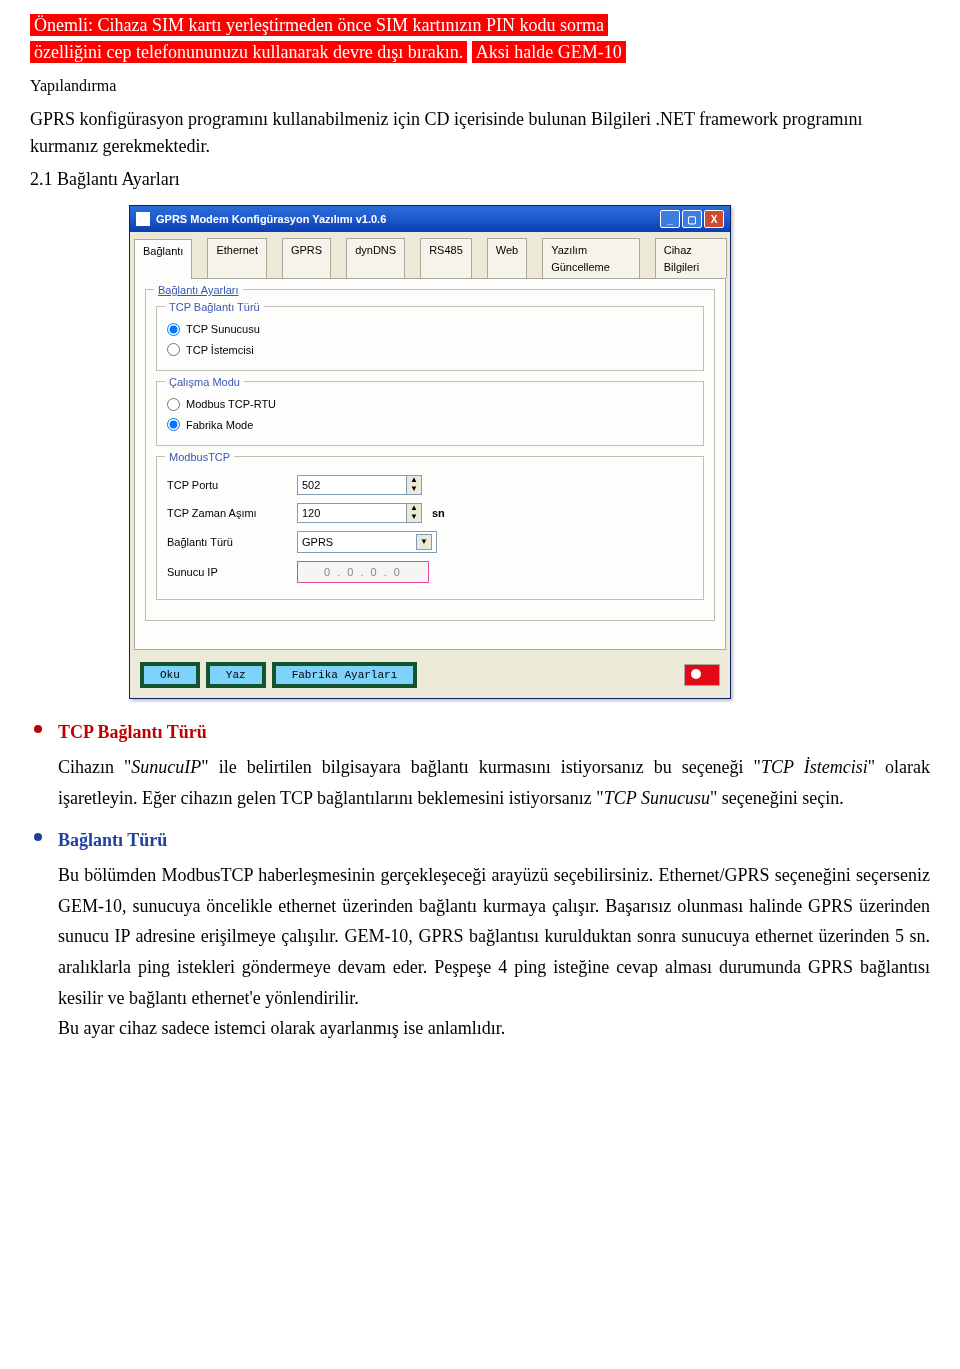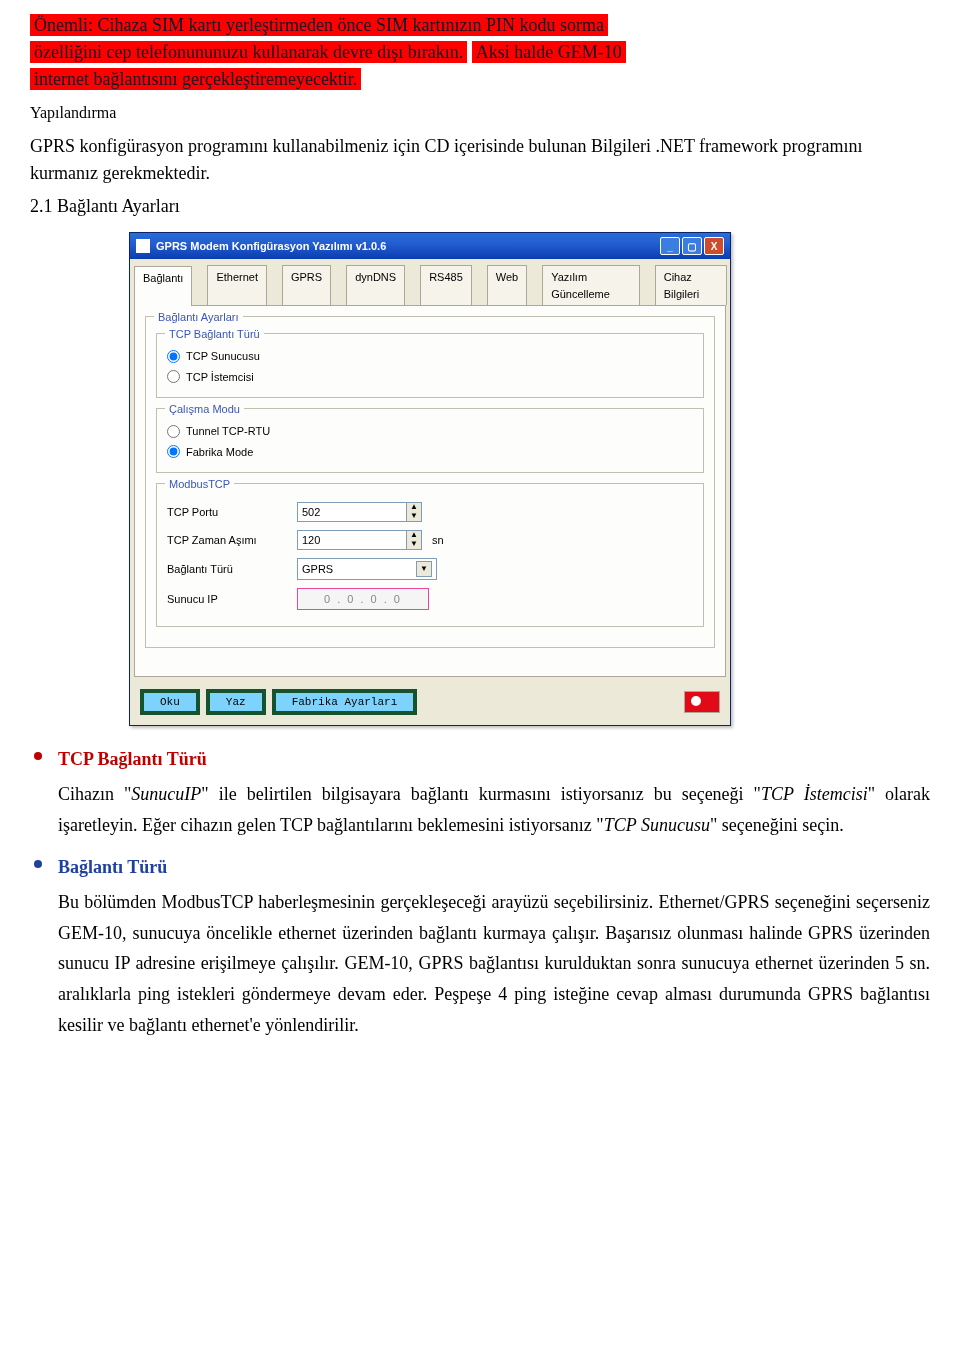--- a/index.html
+++ b/index.html
@@ -7,21 +7,21 @@
     padding: 12px 30px;
     font-family: "Times New Roman", Times, serif;
     font-size: 18px;
     color: #000;
     background: #fff;
     width: 900px;
     line-height: 1.5;
   }
   .hl {
     background: #ff0000;
-    color: #0f172a;
+    color: #ffffff;
     padding: 1px 4px;
   }
   .para1 { margin: 0 0 8px 0; }
   .h2 {
     font-size: 16px;
     margin: 8px 0 8px 0;
   }
   .para2 { margin: 0 0 6px 0; }
   .h3 {
     font-size: 18px;
@@ -97,20 +97,21 @@
     padding: 10px 10px 10px 10px;
     position: relative;
   }
   .groupbox > .legend {
     position: absolute;
     top: -8px; left: 8px;
     background: #fdfdfb;
     color: #3a56b6;
     padding: 0 4px;
     font-size: 11px;
+    text-decoration: underline;
   }
   .inner-group {
     border: 1px solid #c0c0b0;
     margin: 6px 0 10px 0;
     padding: 10px 10px 8px 10px;
     position: relative;
   }
   .inner-group > .legend {
     position: absolute;
     top: -8px; left: 8px;
@@ -176,21 +177,21 @@
   }
   .ip-input {
     width: 130px; height: 20px;
     border: 1px solid #ec4899;
     background: #f5f5f5;
     color: #888;
     font-size: 11px;
     display: flex; align-items: center; justify-content: center;
     letter-spacing: 2px;
   }
-  .suffix { margin-left: 10px; }
+  .suffix { margin-left: 10px; font-weight: bold; }
   .button-row {
     display: flex;
     gap: 6px;
     padding: 6px 10px 10px 10px;
     align-items: center;
   }
   .btn {
     background: #7dd3fc;
     border: 4px solid #14532d;
     padding: 3px 16px;
@@ -238,21 +239,20 @@
   }
   .ital { font-style: italic; }
 </style>
 </head>
 <body>
 
 <p class="para1">
   <span class="hl">Önemli: Cihaza SIM kartı yerleştirmeden önce SIM kartınızın PIN kodu sorma</span><br>
   <span class="hl">özelliğini cep telefonununuzu kullanarak devre dışı bırakın.</span>
   <span class="hl">Aksi halde GEM-10</span><br>
-  <span class="hl">internet bağlantısını gerçekleştiremeyecektir.</span>
 </p>
 
 <div class="h2">Yapılandırma</div>
 
 <p class="para2">GPRS konfigürasyon programını kullanabilmeniz için CD içerisinde bulunan Bilgileri .NET framework programını kurmanız gerekmektedir.</p>
 
 <div class="h3">2.1 Bağlantı Ayarları</div>
 
 <div class="app-wrap">
   <div class="app-window">
@@ -290,21 +290,21 @@
           <label class="radio-row">
             <input type="radio" name="tcptype" style="">
             <span>TCP İstemcisi</span>
           </label>
         </div>
 
         <div class="inner-group">
           <div class="legend">Çalışma Modu</div>
           <label class="radio-row">
             <input type="radio" name="mode" style="">
-            <span>Tunnel TCP-RTU</span>
+            <span>Modbus TCP-RTU</span>
           </label>
           <label class="radio-row">
             <input type="radio" name="mode" checked="" style="">
             <span>Fabrika Mode</span>
           </label>
         </div>
 
         <div class="inner-group">
           <div class="legend">ModbusTCP</div>
 
@@ -359,14 +359,15 @@
 <ul class="bullet-list">
   <li class="bullet-item red">
     <div class="bullet-title">TCP Bağlantı Türü</div>
     <div class="bullet-body">
       <span>Cihazın "</span><span class="ital">SunucuIP</span><span>" ile belirtilen bilgisayara bağlantı kurmasını istiyorsanız bu seçeneği "</span><span class="ital">TCP İstemcisi</span><span>" olarak işaretleyin. Eğer cihazın gelen TCP bağlantılarını beklemesini istiyorsanız "</span><span class="ital">TCP Sunucusu</span><span>" seçeneğini seçin.</span>
     </div>
   </li>
   <li class="bullet-item blue">
     <div class="bullet-title blue">Bağlantı Türü</div>
     <div class="bullet-body">Bu bölümden ModbusTCP haberleşmesinin gerçekleşeceği arayüzü seçebilirsiniz. Ethernet/GPRS seçeneğini seçerseniz GEM-10, sunucuya öncelikle ethernet üzerinden bağlantı kurmaya çalışır. Başarısız olunması halinde GPRS üzerinden sunucu IP adresine erişilmeye çalışılır. GEM-10, GPRS bağlantısı kurulduktan sonra sunucuya ethernet üzerinden 5 sn. aralıklarla ping istekleri göndermeye devam eder. Peşpeşe 4 ping isteğine cevap alması durumunda GPRS bağlantısı kesilir ve bağlantı ethernet'e yönlendirilir.</div>
+    <div class="bullet-body">Bu ayar cihaz sadece istemci olarak ayarlanmış ise anlamlıdır.</div>
   </li>
 </ul>
 
 </body></html>

